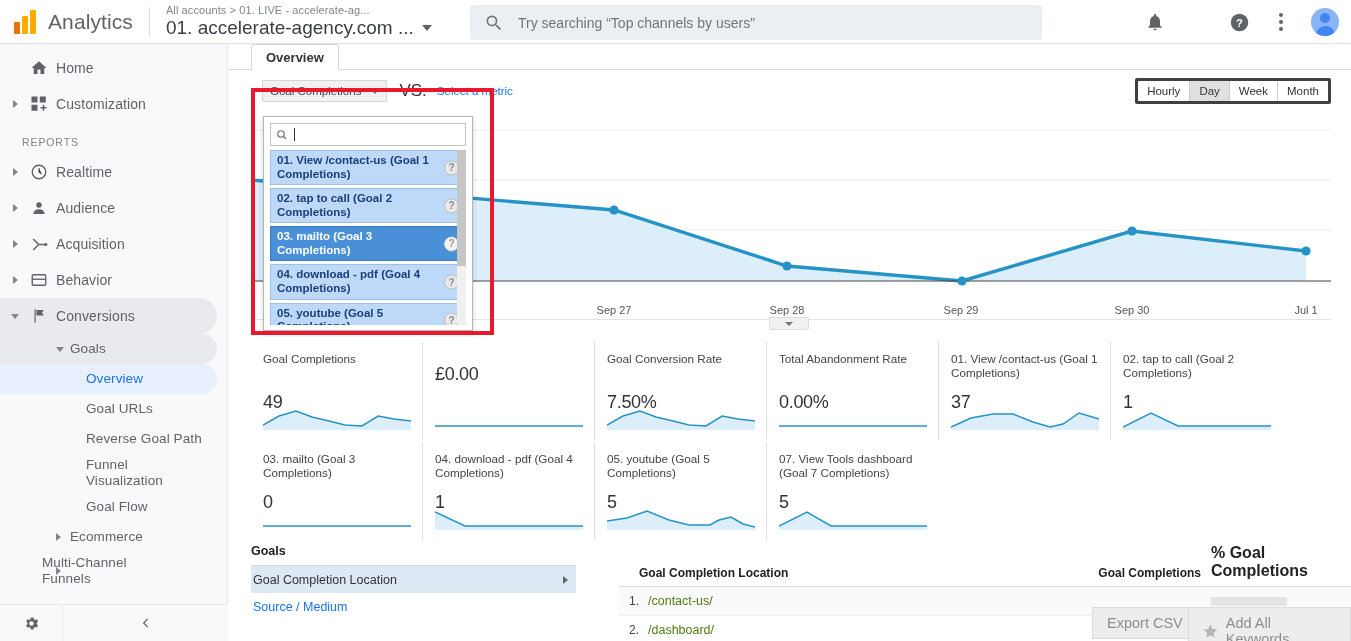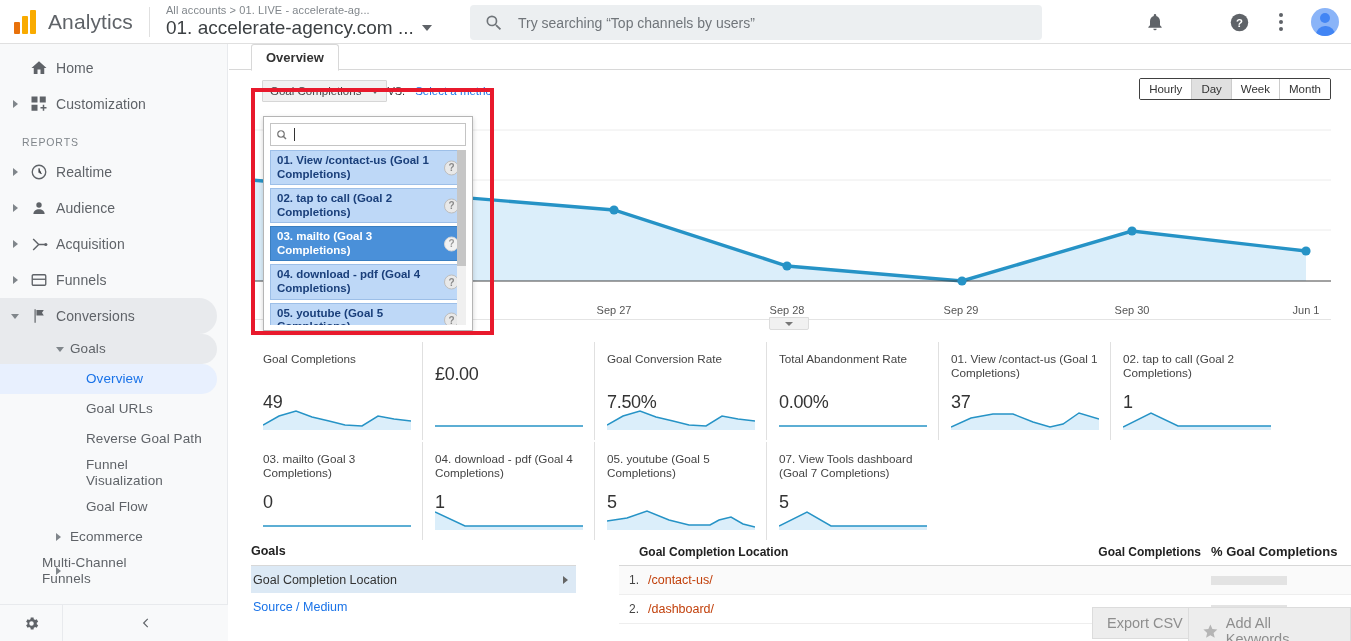--- a/index.html
+++ b/index.html
@@ -138,21 +138,21 @@
   .metric-pill {
     display:flex;align-items:center;gap:10px;
     background:#f1f1f1;border:1px solid #d6d6d6;
     height:22px; padding: 0 7px; font-size:11.5px; color:#444;
     cursor:pointer; border-radius:1px;
   }
   .metric-pill .cc {
     width:0;height:0;border-left:4px solid transparent;border-right:4px solid transparent;
     border-top:5px solid #666;
   }
-  .vs-lbl { font-size:11px; color:#333; font-weight:normal;}
+  .vs-lbl { font-size:17px; color:#333; margin-left:12px; font-weight:normal;}
   .sel-metric { font-size:11.5px; color:#1a73e8; margin-left:10px; cursor:pointer;}
 
   
   .redbox {
     position:absolute; left: 22px; top: 44px;
     width: 243px; height: 247px;
     border: 4px solid #e8192c; pointer-events:none; z-index: 60;
   }
 
   
@@ -187,21 +187,21 @@
   .dd-item.sel .dd-q { background:#f2f2f2; border-color:#d5d5d5; color:#9a9a9a; }
   .dd-scrollbar {
     position:absolute; right: 0px; top: 0; width: 9px; height: 175px;
     background:#f0f0f0;
   }
   .dd-thumb { position:absolute; top:0; left:0; width:9px; height:116px; background:#c6c6c6; }
 
   
   .gran {
     position:absolute; right: 20px; top: 8px;
-    display:flex; border:1px solid #404040; border-radius:2px; overflow:hidden;
+    display:flex; border:3px solid #404040; border-radius:2px; overflow:hidden;
     background:#fff; z-index:5;
   }
   .gran div {
     font-size:11.5px; color:#333; padding: 4px 9px; cursor:pointer;
     border-right:1px solid #ccc; background:#fff;
   }
   .gran div:last-child { border-right:none; }
   .gran div.on { background:#e0e0e0; }
 
   
@@ -239,25 +239,25 @@
     font-size:12.5px; padding: 0 8px 0 2px; cursor:pointer;
   }
   .goals-row.hl { background:#dce9f5; color:#333; }
   .goals-row.lnk { color:#1a73e8; }
   .goals-row .ar { width:0;height:0;border-top:4px solid transparent;border-bottom:4px solid transparent;border-left:5px solid #666; }
 
   .tbl { position:absolute; left:368px; top:0; width:732px; }
   .tbl-head { display:flex; align-items:flex-end; padding-bottom:6px; border-bottom:1px solid #d8d8d8; }
   .th1 { flex:1; font-size:12px; color:#222; font-weight:bold; padding-left:20px;}
   .th2 { width:108px; text-align:right; font-size:12px; color:#222; font-weight:bold; line-height:1.2; }
-  .th3 { width:150px; text-align:left; padding-left:10px; font-size:13px; color:#222; font-weight:bold; }
+  .th3 { width:150px; text-align:left; padding-left:10px; font-size:16px; color:#222; font-weight:bold; }
   .tr { display:flex; align-items:center; height:29px; border-bottom:1px solid #eee; font-size:12.5px; }
   .tr.alt { background:#fafafa; }
   .tr .idx { width:20px; text-align:right; color:#444; font-size:12px; }
-  .tr .nm { flex:1; padding-left:9px; color:#c2410c; }
+  .tr .nm { flex:1; padding-left:9px; color:#4d7c0f; }
   .tr .v1 { width:100px; text-align:right; color:#333; }
   .tr .v2 { width:150px; padding-left:10px; display:flex; align-items:center; gap:7px; color:#333; }
   .barbox { width:76px; height:9px; background:#e3e3e3; position:relative; }
   .barfill { height:9px; background:#2693c6; }
 
   
   .ovl { position:absolute; z-index:70; display:flex; align-items:center; }
   .btn-exp {
     left: 1092px; top: 607px;
     background:#ededed; border:1px solid #dcdcdc;
@@ -391,21 +391,21 @@
     <div class="sb-item">
       <div class="arrow">
           <i></i>
         </div>
       <div class="sb-icn">
         <svg width="18" height="18" viewBox="0 0 24 24">
             <rect x="3" y="5" width="18" height="14" rx="1.5" fill="none" stroke="#5f6368" stroke-width="1.8"></rect>
             <path stroke="#5f6368" stroke-width="1.8" d="M3 11h18"></path>
           </svg>
       </div>
-      <div class="sb-lbl">Funnels</div>
+      <div class="sb-lbl">Behavior</div>
     </div>
 
     <div class="sb-item active">
       <div class="arrow">
           <i class="open"></i>
         </div>
       <div class="sb-icn">
         <svg width="18" height="18" viewBox="0 0 24 24">
             <path fill="#5f6368" d="M6 3h1.6v18H6z"></path>
             <path fill="#5f6368" d="M8.6 4h9.8l-2.4 3.6 2.4 3.6H8.6z"></path>
@@ -497,21 +497,21 @@
       <circle cx="733" cy="167" r="4.6" fill="#2693c6"></circle>
       <circle cx="903" cy="117" r="4.6" fill="#2693c6"></circle>
       <circle cx="1077" cy="137" r="4.6" fill="#2693c6"></circle>
     </svg>
     <div class="xlabels">
       <span style="left:225px">Sep 26</span>
       <span style="left:385px">Sep 27</span>
       <span style="left:558px">Sep 28</span>
       <span style="left:732px">Sep 29</span>
       <span style="left:903px">Sep 30</span>
-      <span style="left:1077px">Jun 1</span>
+      <span style="left:1077px">Jul 1</span>
     </div>
     <div class="chartbottomline"></div>
     <div class="collapse-tab">
         <i></i>
       </div>
   </div>
 
   <div class="dropdown">
     <div class="dd-search">
       <svg width="12" height="12" viewBox="0 0 24 24">

